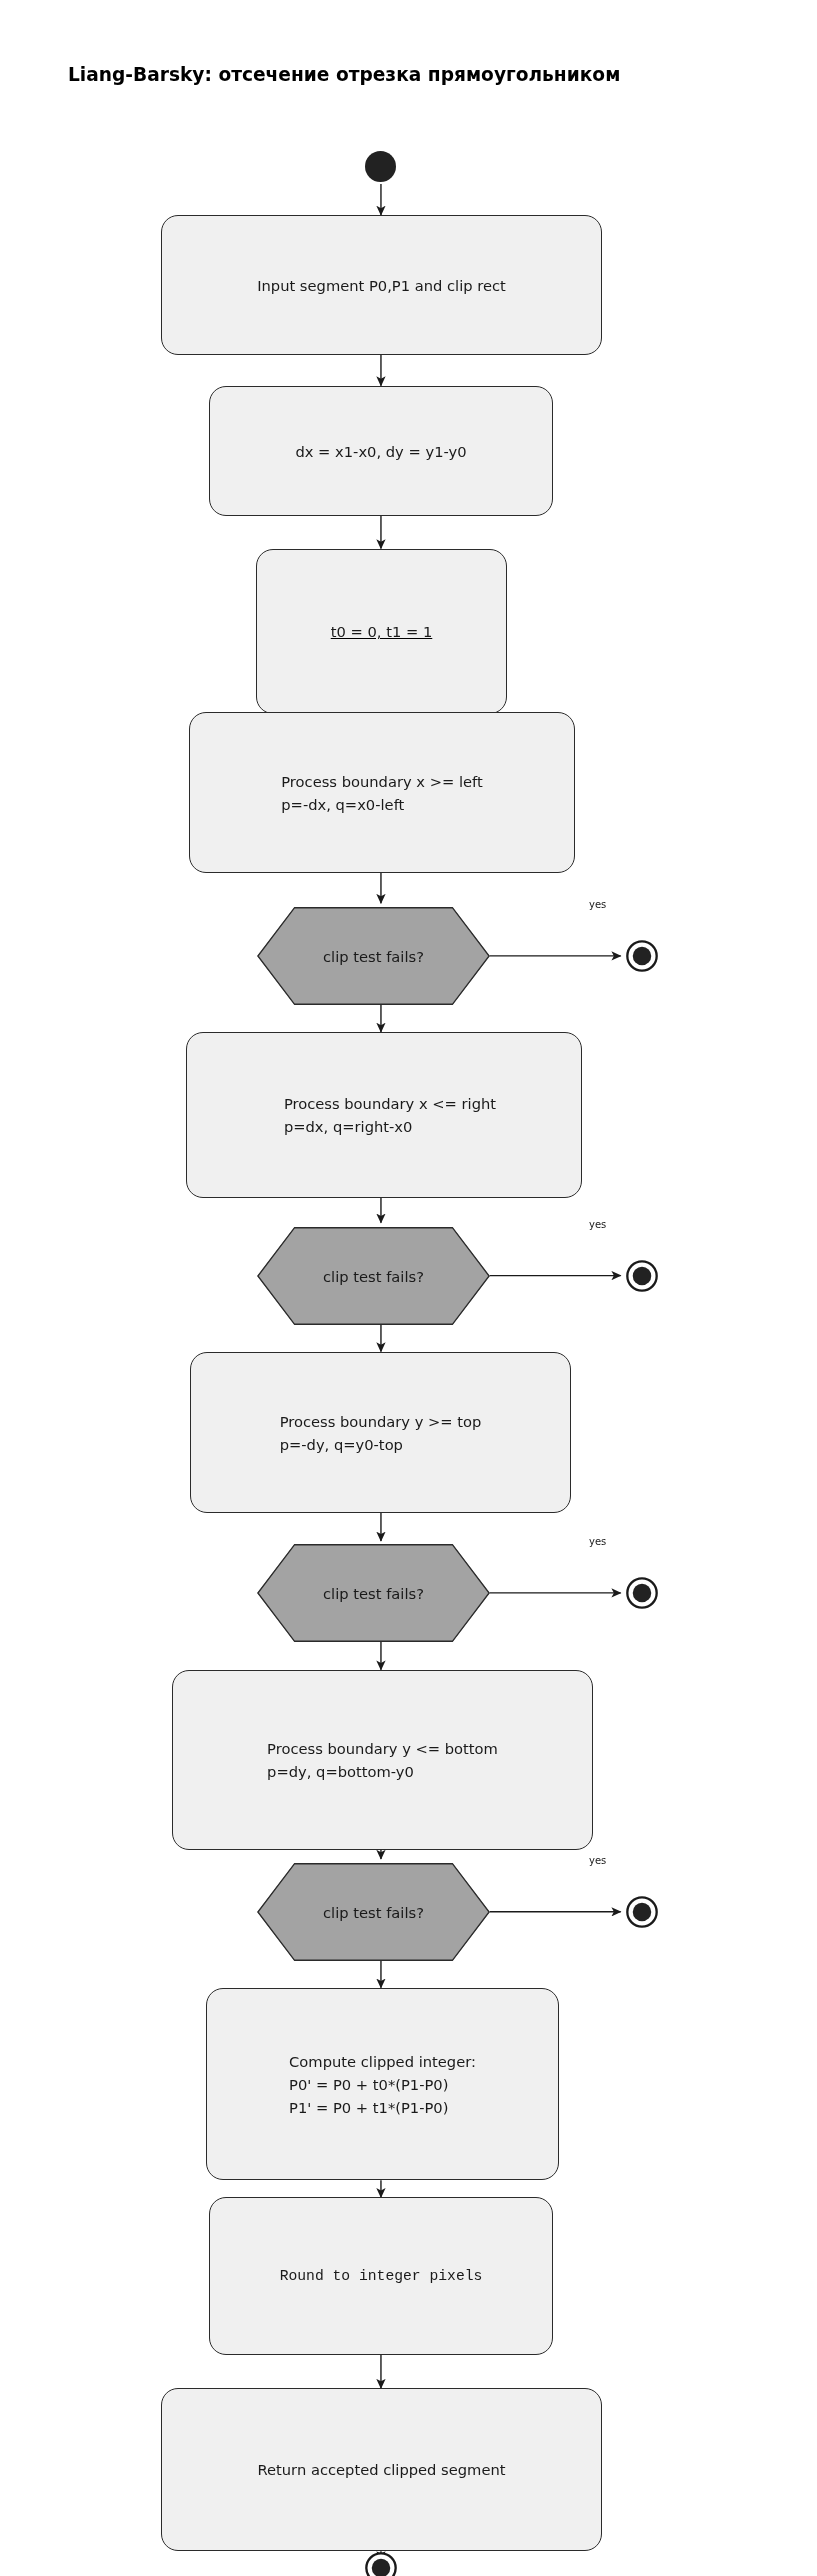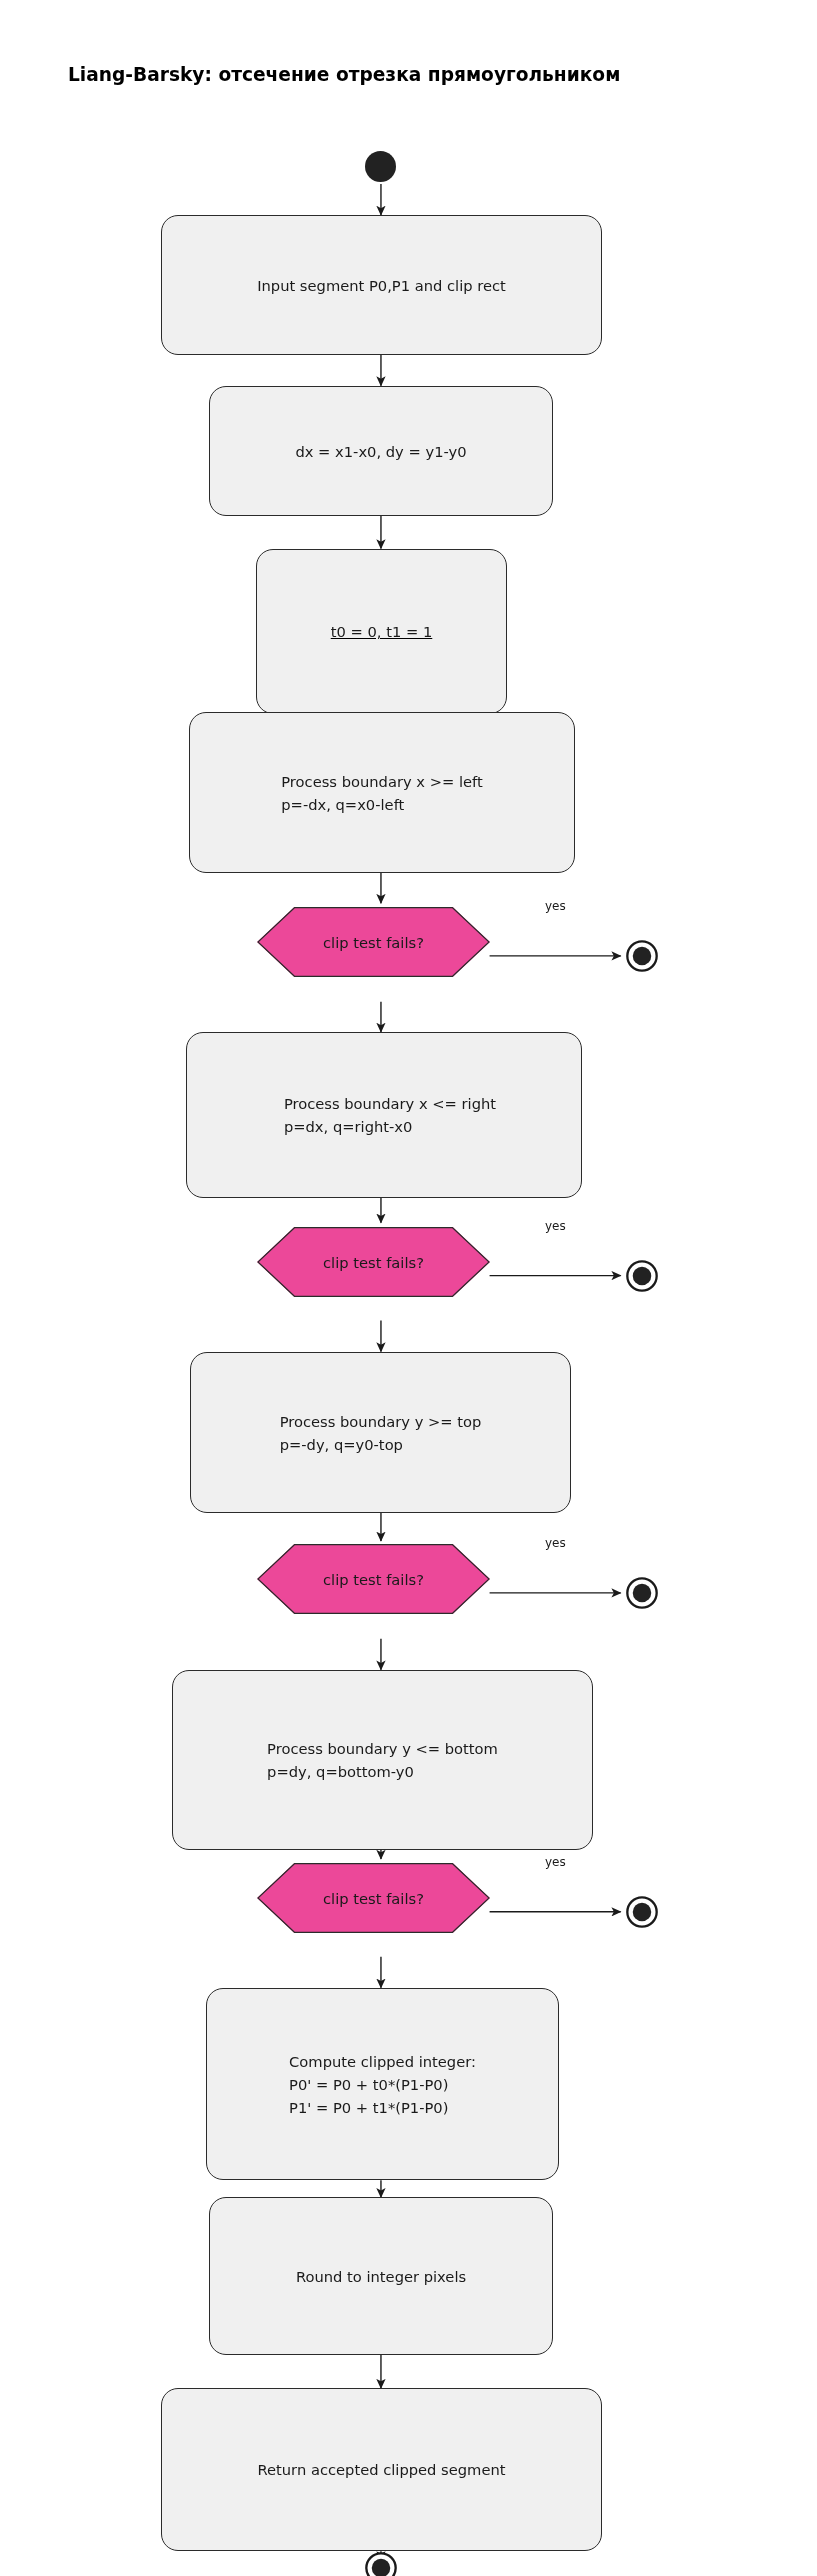--- a/index.html
+++ b/index.html
@@ -57,22 +57,22 @@
     color: #1a1a1a;
     white-space: pre;
     text-align: left;
   }
   .activity.centered .label {
     text-align: left;
   }
 
   .decision {
     width: 233px;
-    height: 70px;
-    background: #ec4899;
+    height: 98px;
+    background: #a3a3a3;
     border: 0;
     display: flex;
     align-items: center;
     justify-content: center;
     -webkit-clip-path: polygon(16% 0%, 84% 0%, 100% 50%, 84% 100%, 16% 100%, 0% 50%);
     clip-path: polygon(16% 0%, 84% 0%, 100% 50%, 84% 100%, 16% 100%, 0% 50%);
   }
   .decision .hexborder {
     position: absolute;
     left: 0; top: 0;
@@ -92,23 +92,24 @@
     background: #222222;
   }
 
   .end-node {
     width: 34px;
     height: 34px;
   }
 
   .edge-label {
     position: absolute;
-    font-size: 12px;
+    font-size: 10px;
     color: #1a1a1a;
     white-space: nowrap;
+    margin-left: 44px;
   }
 </style>
 </head>
 <body>
 
 <div id="diagram-title">Liang-Barsky: отсечение отрезка прямоугольником</div>
 
 <svg id="connectors" width="817" height="2576" viewBox="0 0 1053 3320" xmlns="http://www.w3.org/2000/svg">
   <defs>
     <marker id="arrowhead" markerWidth="14" markerHeight="12" refX="12" refY="6" orient="auto" markerUnits="userSpaceOnUse">
@@ -235,21 +236,21 @@
   <circle cx="22" cy="22" r="19" fill="#ffffff" stroke="#1a1a1a" stroke-width="3"></circle>
   <circle cx="22" cy="22" r="12" fill="#222222"></circle>
 </svg>
 
 <div class="node activity" style="left:206px; top:1988px; width:353px; height:192px;">
   <span class="label">Compute clipped integer:
 P0' = P0 + t0*(P1-P0)
 P1' = P0 + t1*(P1-P0)</span>
 </div>
 
-<div class="node activity centered" style="left:209px; top:2197px; width:344px; height:158px;">
+<div class="node activity centered" style="left:209px; top:2197px; width:344px; height:158px;font-family:Liberation Mono, monospace;">
   <span class="label">Round to integer pixels</span>
 </div>
 
 <div class="node activity centered" style="left:161px; top:2388px; width:441px; height:163px;">
   <span class="label">Return accepted clipped segment</span>
 </div>
 
 <svg class="node end-node" style="left:364px; top:2551px;" viewBox="0 0 44 44">
   <circle cx="22" cy="22" r="19" fill="#ffffff" stroke="#1a1a1a" stroke-width="3"></circle>
   <circle cx="22" cy="22" r="12" fill="#222222"></circle>

